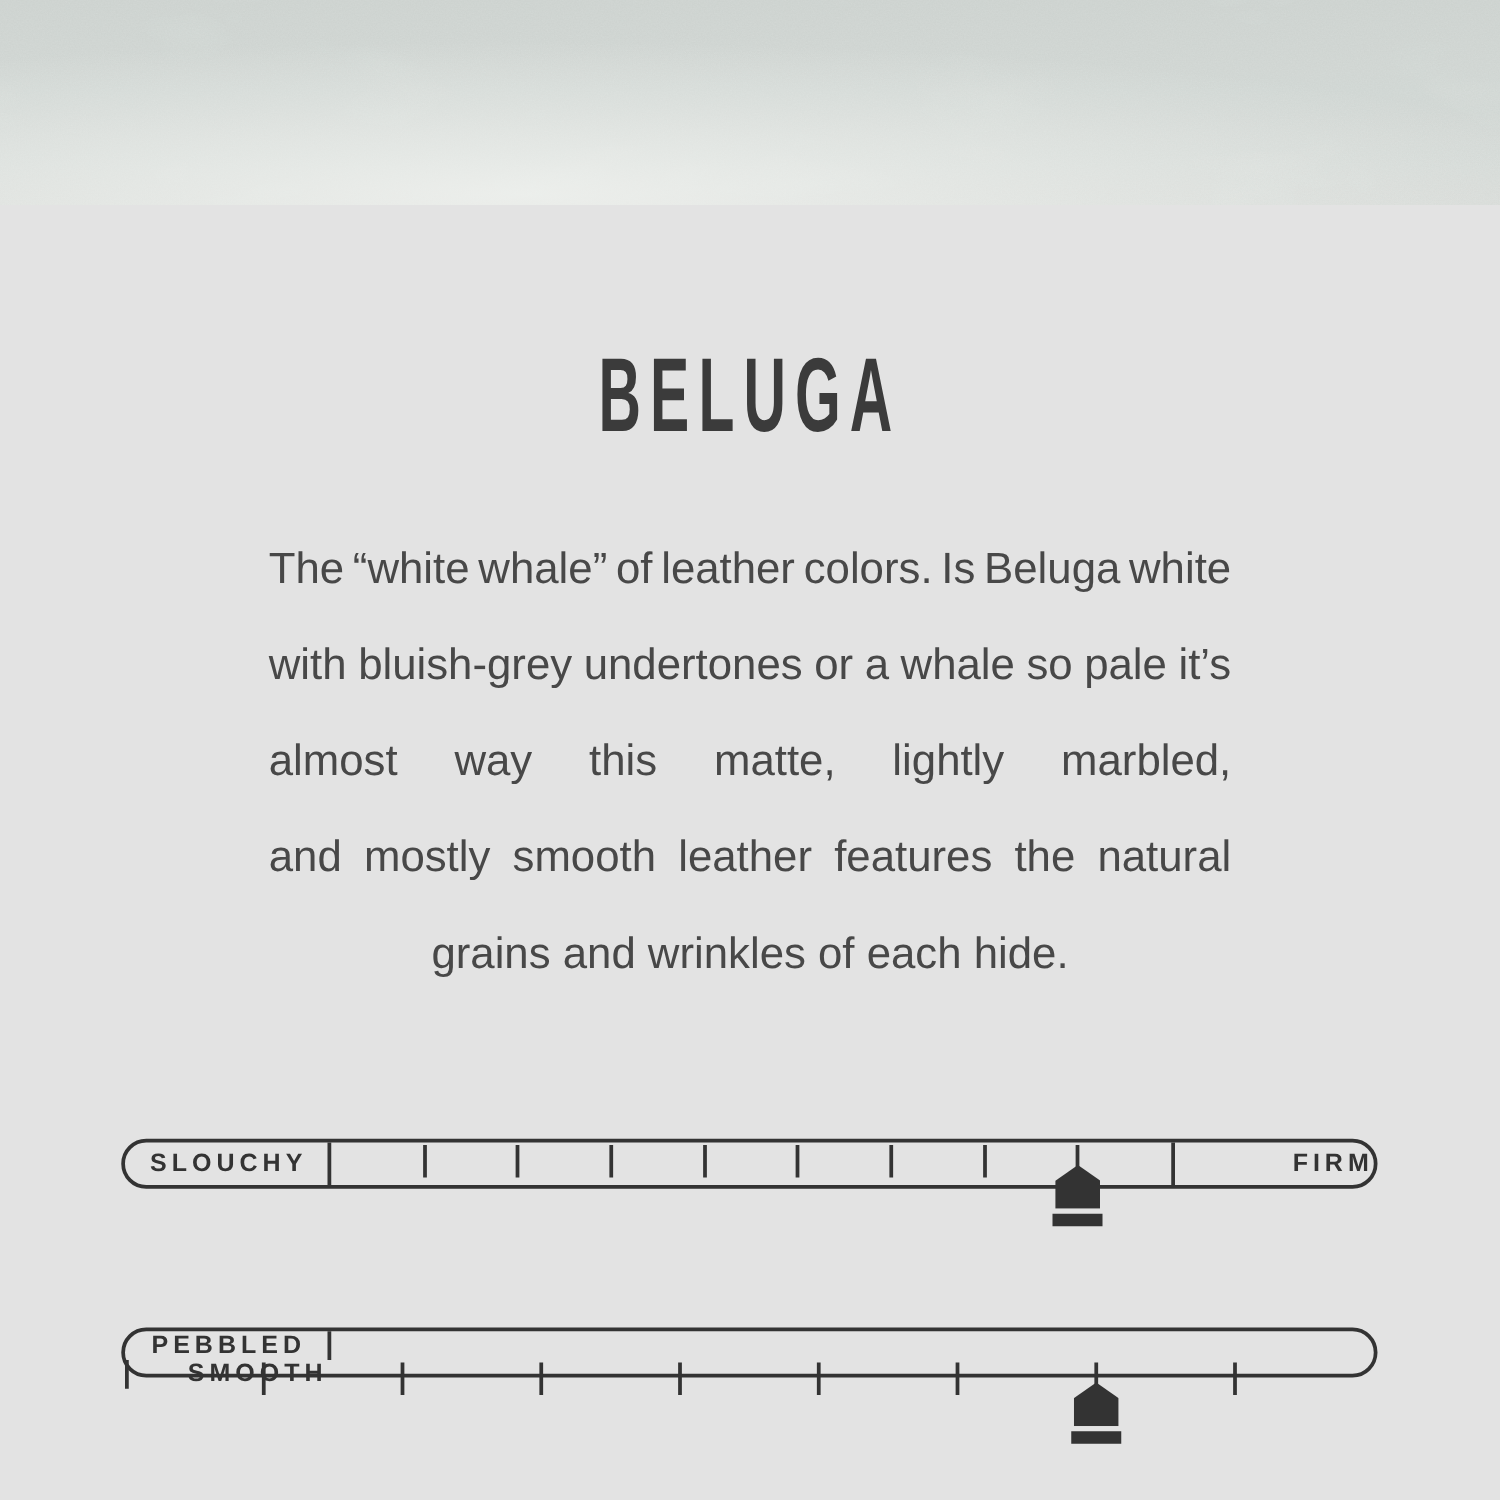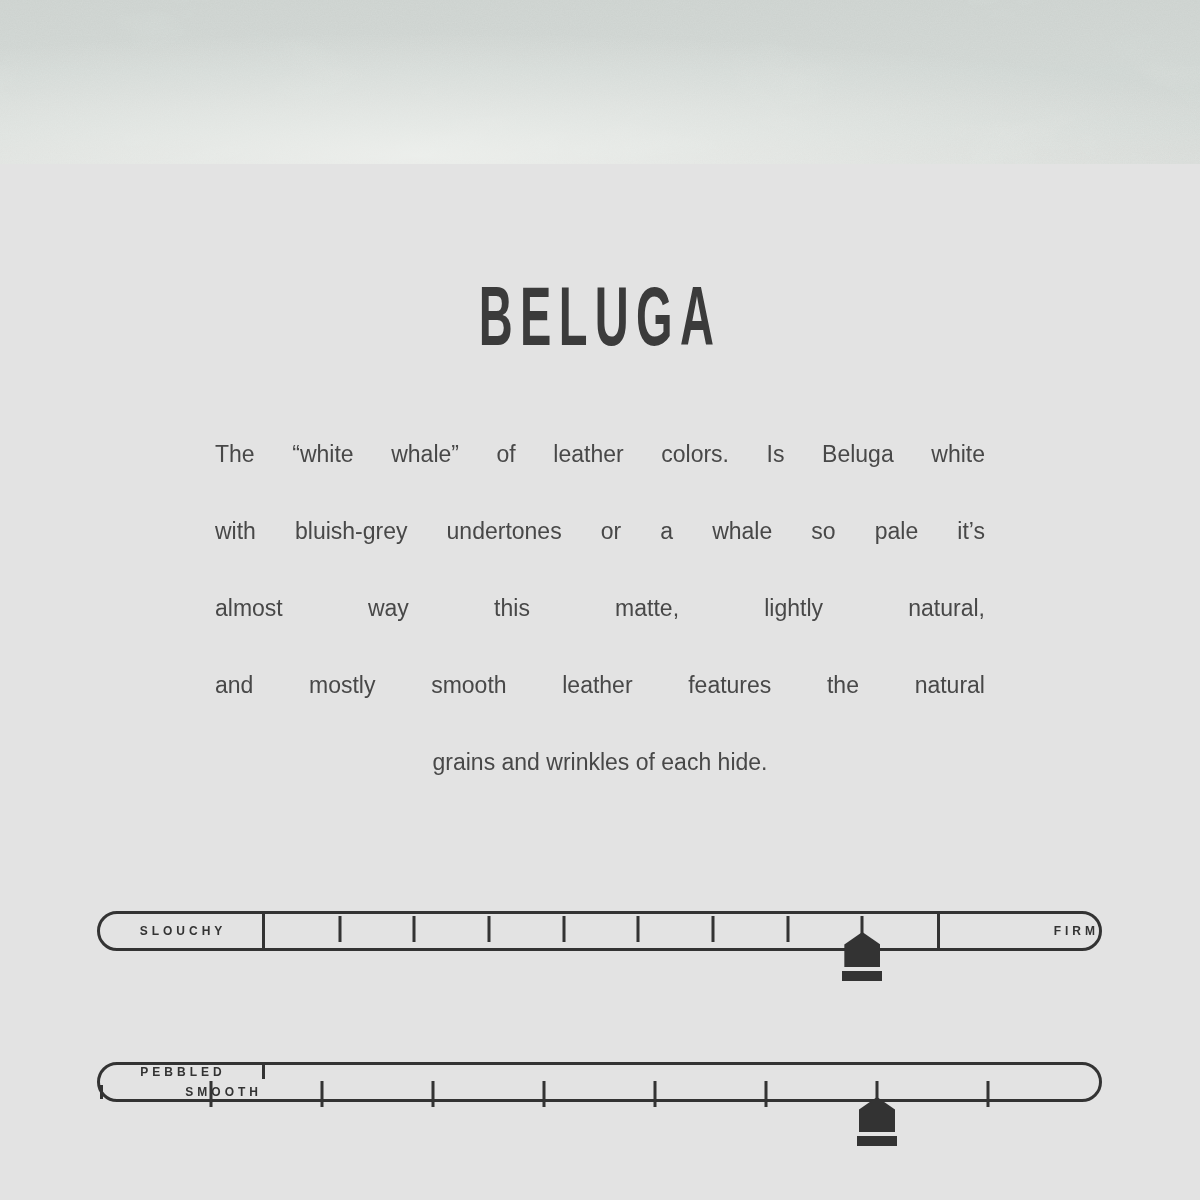--- a/index.html
+++ b/index.html
@@ -23,21 +23,21 @@
     letter-spacing:13px;
     color:#3b3b3b;
     transform:scaleX(0.56);
     transform-origin:50% 50%;
     white-space:nowrap;
   }
   
   .desc{
     position:absolute;top:416px;left:215px;width:770px;
     color:#484848;
-    font-size:23px;line-height:77px;
+    font-size:35px;line-height:77px;
   }
   .jline{
     display:flex;justify-content:space-between;
     height:77px;align-items:center;white-space:nowrap;
   }
   .last-line{
     text-align:center;height:77px;line-height:77px;
   }
   
   .slider{
@@ -50,21 +50,21 @@
   .slider.second{top:1062px;flex-direction:column;}
   .seg-left{
     width:162px;border-right:3px solid #333333;
     display:flex;align-items:center;justify-content:center;
   }
   .seg-right{
     width:159px;border-left:3px solid #333333;
     display:flex;align-items:center;justify-content:flex-end;
   }
   .seg-label{
-    font-size:12px;font-weight:bold;color:#333333;
+    font-size:20px;font-weight:bold;color:#333333;
     letter-spacing:4px;text-indent:4px;
     white-space:nowrap;
   }
   .track{flex:1;position:relative;}
   .tick{
     position:absolute;top:2px;width:3px;height:26px;
     background:#333333;transform:translateX(-50%);
   }
   .marker{
     position:absolute;top:18px;transform:translateX(-50%);
@@ -133,21 +133,21 @@
         <span>so</span>
         <span>pale</span>
         <span>it’s</span>
       </div>
       <div class="jline">
         <span>almost</span>
         <span>way</span>
         <span>this</span>
         <span>matte,</span>
         <span>lightly</span>
-        <span>natural,</span>
+        <span>marbled,</span>
       </div>
       <div class="jline">
         <span>and</span>
         <span>mostly</span>
         <span>smooth</span>
         <span>leather</span>
         <span>features</span>
         <span>the</span>
         <span>natural</span>
       </div>

